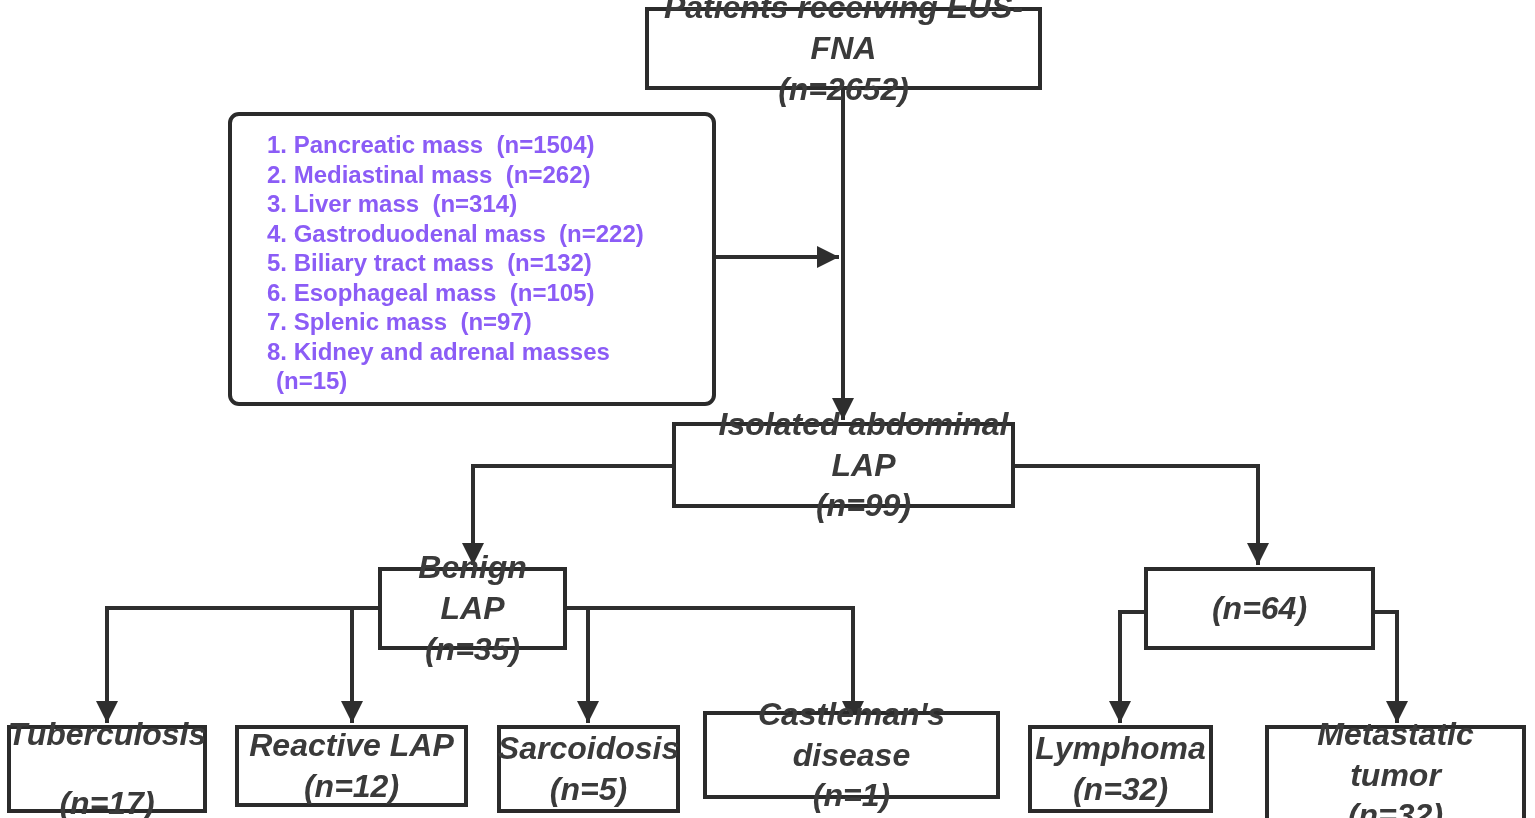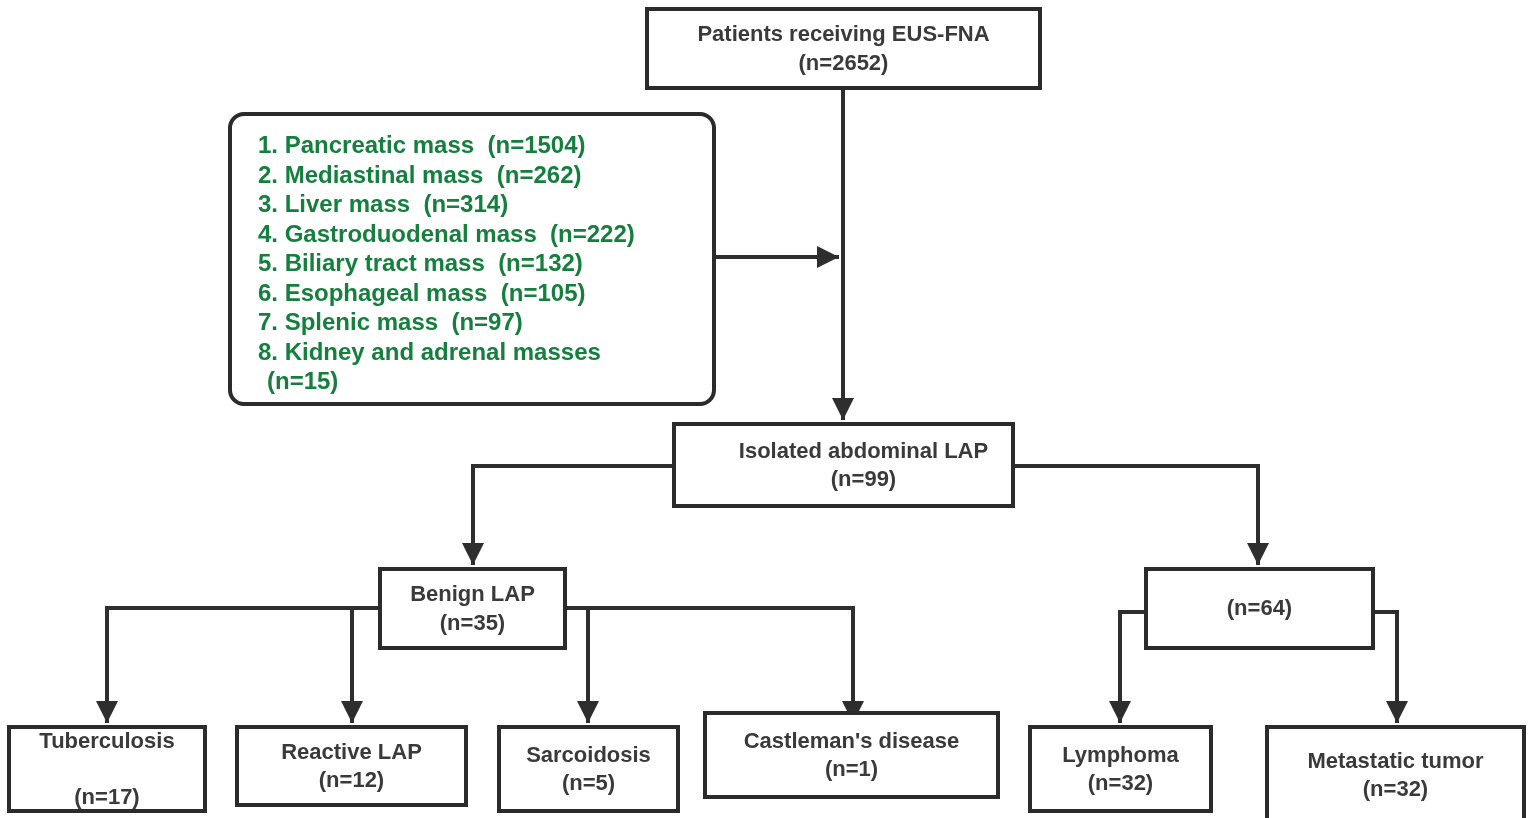--- a/index.html
+++ b/index.html
@@ -34,50 +34,51 @@
     border: 4px solid #2b2b2b;
     background: #ffffff;
     z-index: 2;
     display: flex;
     flex-direction: column;
     align-items: center;
     justify-content: center;
     text-align: center;
     color: #3a3a3a;
     font-weight: 700;
-    font-size: 22px;
+    font-size: 32px;
     line-height: 1.28;
+    font-style: italic;
   }
   .node-root        { left: 645px;  top: 7px;   width: 397px; height: 83px; }
   .node-isolated    { left: 672px;  top: 422px; width: 343px; height: 86px; padding-left: 40px; }
   .node-benign      { left: 378px;  top: 567px; width: 189px; height: 83px; }
   .node-malignant   { left: 1144px; top: 567px; width: 231px; height: 83px; }
   .node-tb          { left: 7px;    top: 725px; width: 200px; height: 88px; gap: 28px; }
   .node-reactive    { left: 235px;  top: 725px; width: 233px; height: 82px; }
   .node-sarcoid     { left: 497px;  top: 725px; width: 183px; height: 88px; }
   .node-castleman   { left: 703px;  top: 711px; width: 297px; height: 88px; }
   .node-lymphoma    { left: 1028px; top: 725px; width: 185px; height: 88px; }
   .node-metastatic  { left: 1265px; top: 725px; width: 261px; height: 100px; }
 
   .node-list {
     position: absolute;
     box-sizing: border-box;
     left: 228px;
     top: 112px;
     width: 488px;
     height: 294px;
     border: 4px solid #2b2b2b;
-    border-radius: 16px;
+    border-radius: 11px;
     background: #ffffff;
     z-index: 2;
-    color: #15803d;
+    color: #8b5cf6;
     font-weight: 700;
     font-size: 24px;
     line-height: 29.5px;
-    padding: 14px 10px 10px 26px;
+    padding: 14px 10px 10px 35px;
     text-align: left;
   }
   .node-list .list-line { white-space: pre; }
   .node-list .list-line:last-child { padding-left: 9px; }
 </style>
 </head>
 <body>
 
 <div class="canvas">
 

